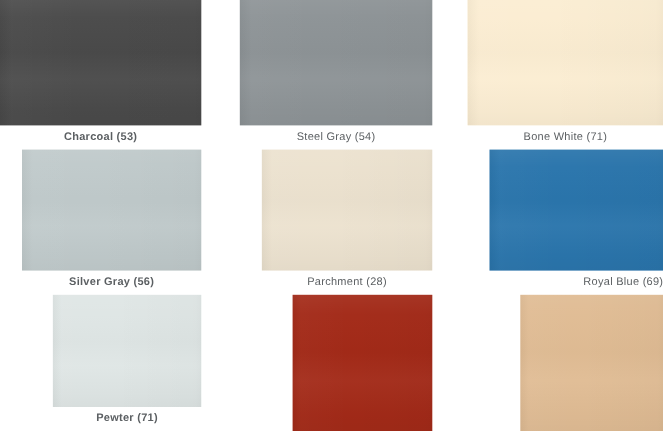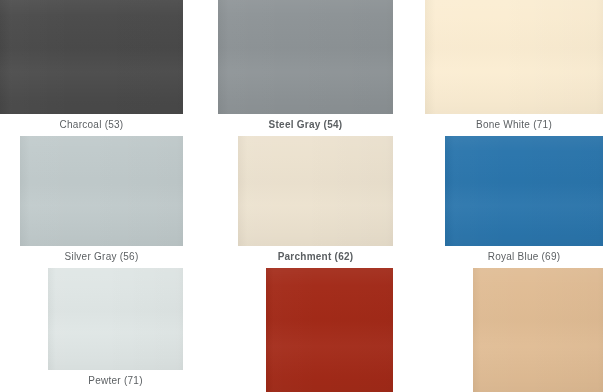--- a/index.html
+++ b/index.html
@@ -60,22 +60,22 @@
     font-size: 10px;
     letter-spacing: 0.25px;
     color: #5b5f62;
     white-space: nowrap;
     background: #ffffff;
   }
   .gutter {
     background: #ffffff;
   }
   
-  .c1 { grid-column: 1; }
-  .c2 { grid-column: 3; font-weight: bold; }
+  .c1 { grid-column: 1; font-weight: bold; }
+  .c2 { grid-column: 3; }
   .c3 { grid-column: 5; }
   .r1 { grid-row: 1 / span 2; }
   .r2 { grid-row: 3 / span 2; padding-left: 20px; }
   .r3 { grid-row: 5 / span 2; padding-left: 48px; }
 </style>
 </head>
 <body style="background: rgb(255, 255, 255);">
 
 <div id="palette-grid">
 
@@ -100,28 +100,28 @@
 
   <div class="swatch-cell c1 r2">
     <div class="swatch-chip" style="background-color: rgb(192, 202, 203);"></div>
     <div class="swatch-label" style="color: rgb(91, 95, 98);">Silver Gray (56)</div>
   </div>
 
   <div class="gutter" style="grid-column:2; grid-row:3 / span 2;"></div>
 
   <div class="swatch-cell c2 r2">
     <div class="swatch-chip" style="background-color: rgb(236, 226, 207);"></div>
-    <div class="swatch-label" style="color: rgb(91, 95, 98);">Parchment (62)</div>
+    <div class="swatch-label" style="color: rgb(91, 95, 98);">Parchment (28)</div>
   </div>
 
   <div class="gutter" style="grid-column:4; grid-row:3 / span 2;"></div>
 
   <div class="swatch-cell c3 r2">
     <div class="swatch-chip" style="background-color: rgb(42, 117, 172);"></div>
-    <div class="swatch-label" style="color: rgb(91, 95, 98);">Royal Blue (69)</div>
+    <div class="swatch-label" style="color: rgb(91, 95, 98); text-align: right;">Royal Blue (69)</div>
   </div>
 
   <div class="swatch-cell c1 r3">
     <div class="swatch-chip" style="background-color: rgb(223, 230, 229);"></div>
     <div class="swatch-label" style="color: rgb(91, 95, 98);">Pewter (71)</div>
   </div>
 
   <div class="gutter" style="grid-column:2; grid-row:5 / span 2;"></div>
 
   <div class="swatch-cell c2 r3">

